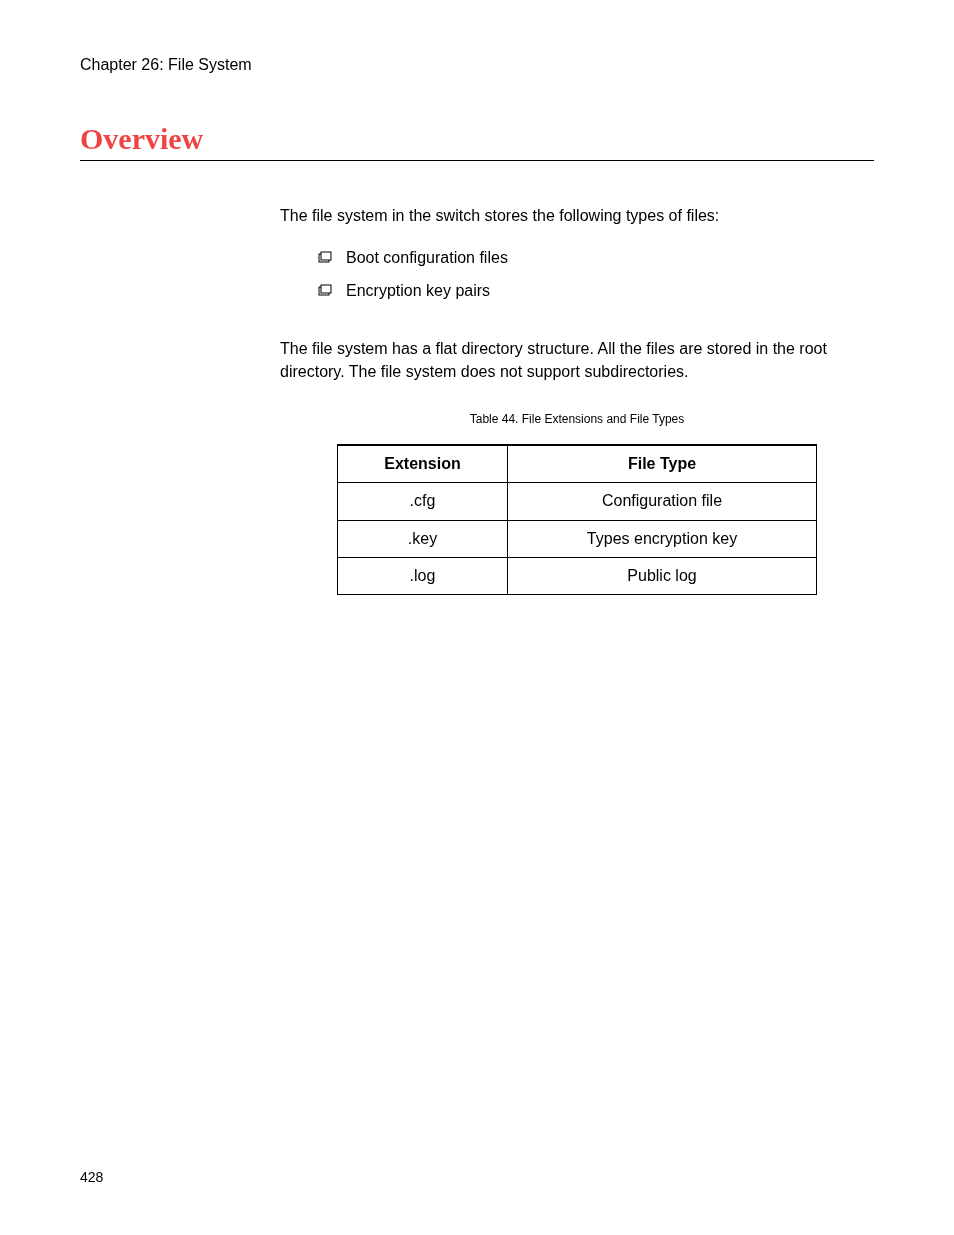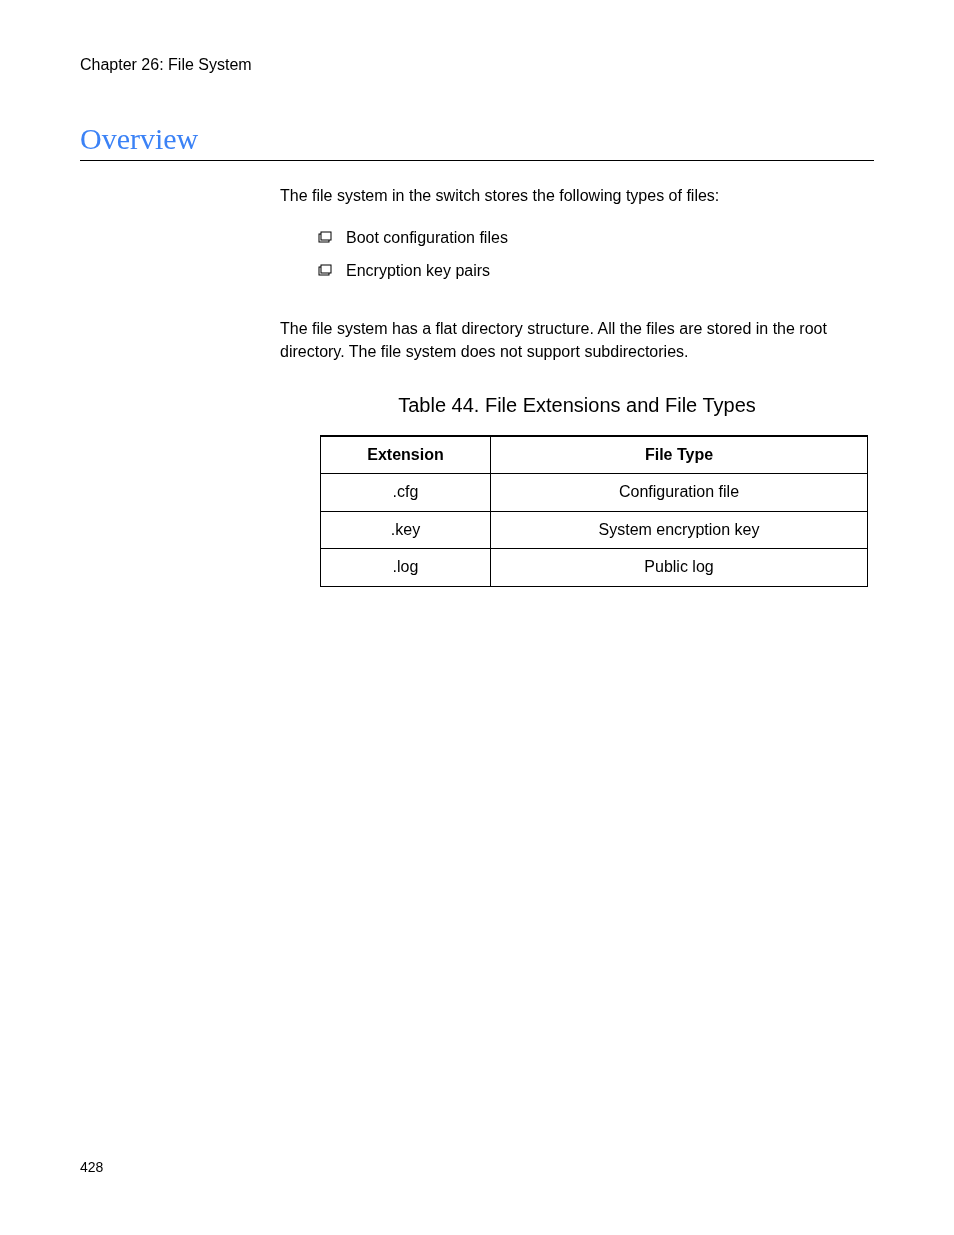--- a/index.html
+++ b/index.html
@@ -16,25 +16,25 @@
       padding: 56px 80px 40px 80px;
     }
     .chapter-header {
       font-size: 16px;
       color: #000;
       margin-bottom: 48px;
     }
     .section-title {
       font-family: "Times New Roman", Times, serif;
       font-size: 30px;
-      font-weight: normal;
-      color: #3b82f6;
+      font-weight: bold;
+      color: #ef4444;
       border-bottom: 1.5px solid #000;
       padding-bottom: 4px;
-      margin-bottom: 24px;
+      margin-bottom: 44px;
     }
     .content {
       margin-left: 200px;
       font-size: 16px;
       line-height: 1.4;
       color: #000;
     }
     .intro-text {
       margin-bottom: 20px;
     }
@@ -56,29 +56,29 @@
     .bullet-svg {
       width: 14px;
       height: 14px;
     }
     .paragraph {
       margin-bottom: 28px;
     }
     .table-caption {
       text-align: center;
       margin-bottom: 10px;
-      font-size: 20px;
+      font-size: 12px;
     }
     .table-wrap {
       margin-left: 40px;
       margin-right: 40px;
     }
     table {
       border-collapse: collapse;
-      width: 548px;
+      width: 480px;
       margin: 16px auto;
     }
     th, td {
       border: 1px solid #000;
       padding: 7px 10px;
       font-size: 16px;
       text-align: center;
     }
     th {
       font-weight: bold;
@@ -90,21 +90,21 @@
       width: 170px;
     }
     thead tr th {
       position: relative;
     }
     tbody tr:first-child td {
       border-top: 1px solid #000;
     }
     .page-number {
       position: absolute;
-      bottom: 60px;
+      bottom: 50px;
       left: 80px;
       font-size: 14px;
     }
   </style>
 </head>
 <body>
 
 <div class="chapter-header">Chapter 26: File System</div>
 
 <h1 class="section-title">Overview</h1>
@@ -145,21 +145,21 @@
           <th>File Type</th>
         </tr>
       </thead>
       <tbody>
         <tr>
           <td>.cfg</td>
           <td>Configuration file</td>
         </tr>
         <tr>
           <td>.key</td>
-          <td>System encryption key</td>
+          <td>Types encryption key</td>
         </tr>
         <tr>
           <td>.log</td>
           <td>Public log</td>
         </tr>
       </tbody>
     </table>
   </div>
 </div>
 

